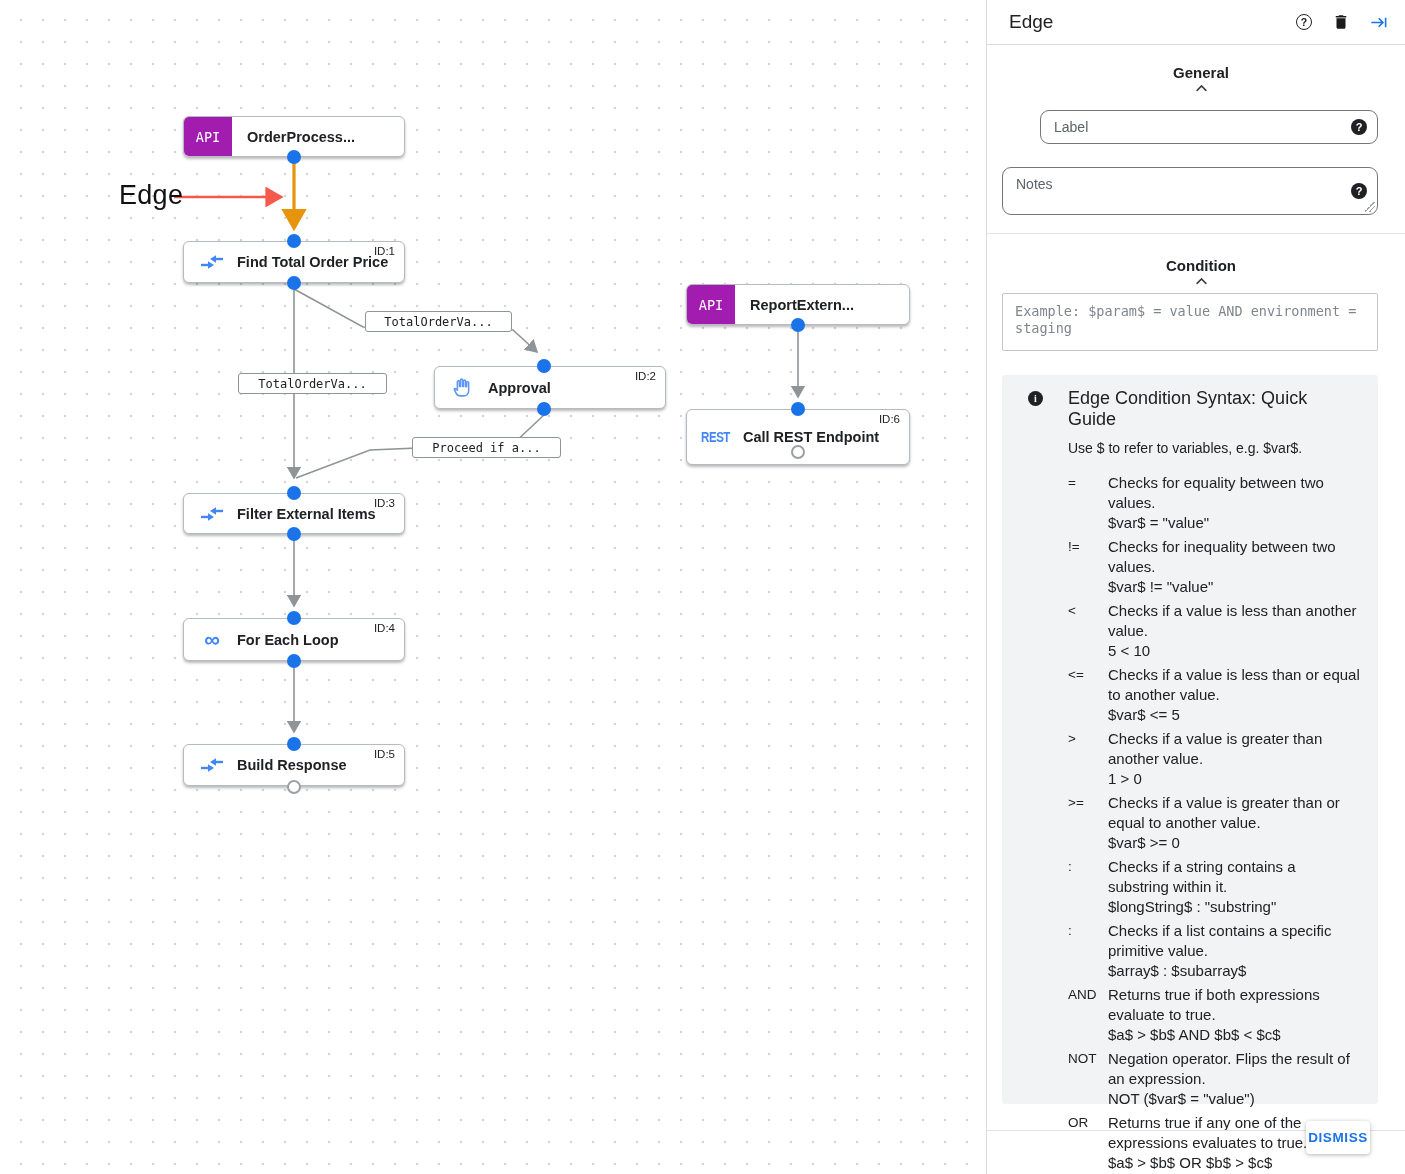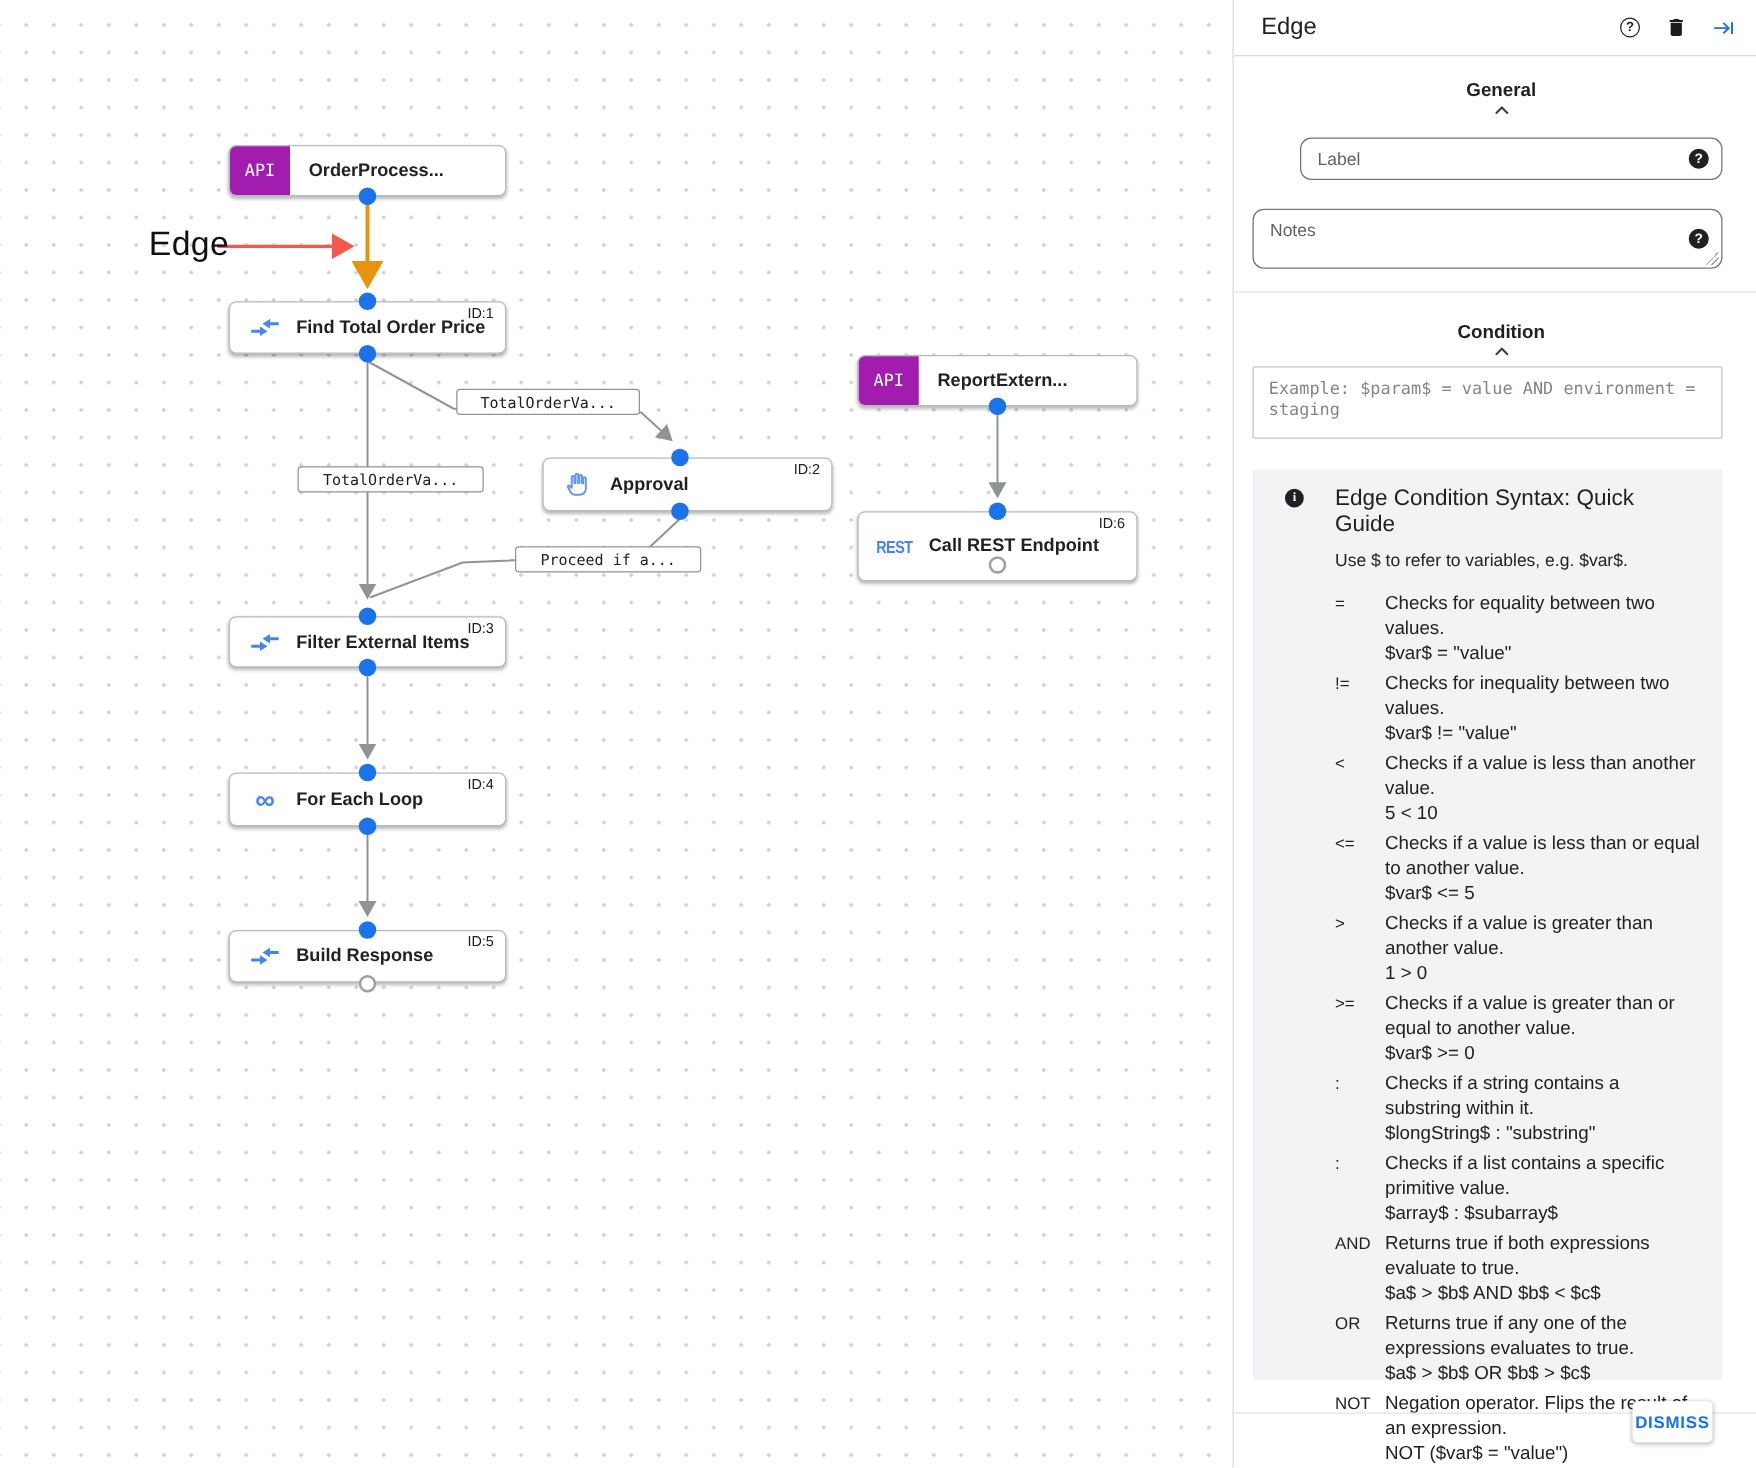--- a/index.html
+++ b/index.html
@@ -345,31 +345,31 @@
             </span>
           </div>
           <div class="g-entry">
             <span class="g-op">AND</span>
             <span>
               <div class="g-desc">Returns true if both expressions evaluate to true.</div>
               <div class="g-ex">$a$ &gt; $b$ AND $b$ &lt; $c$</div>
             </span>
           </div>
           <div class="g-entry">
+            <span class="g-op">NOT</span>
+            <span>
+              <div class="g-desc">Negation operator. Flips the result of an expression.</div>
+              <div class="g-ex">NOT ($var$ = "value")</div>
+            </span>
+          </div>
+          <div class="g-entry">
             <span class="g-op">OR</span>
             <span>
               <div class="g-desc">Returns true if any one of the expressions evaluates to true.</div>
               <div class="g-ex">$a$ &gt; $b$ OR $b$ &gt; $c$</div>
-            </span>
-          </div>
-          <div class="g-entry">
-            <span class="g-op">NOT</span>
-            <span>
-              <div class="g-desc">Negation operator. Flips the result of an expression.</div>
-              <div class="g-ex">NOT ($var$ = "value")</div>
             </span>
           </div>
         </div>
     </div>
 
     <div class="divider footer-divider"></div>
     <button class="dismiss-btn">DISMISS</button>
   </div>
 </div>
 

